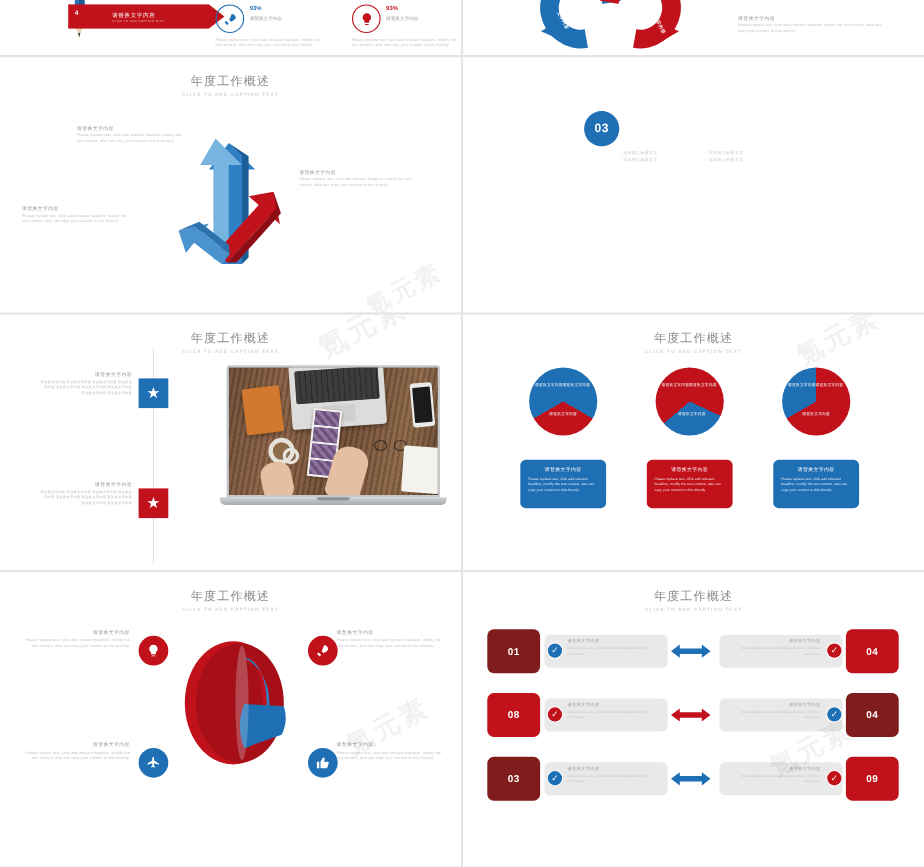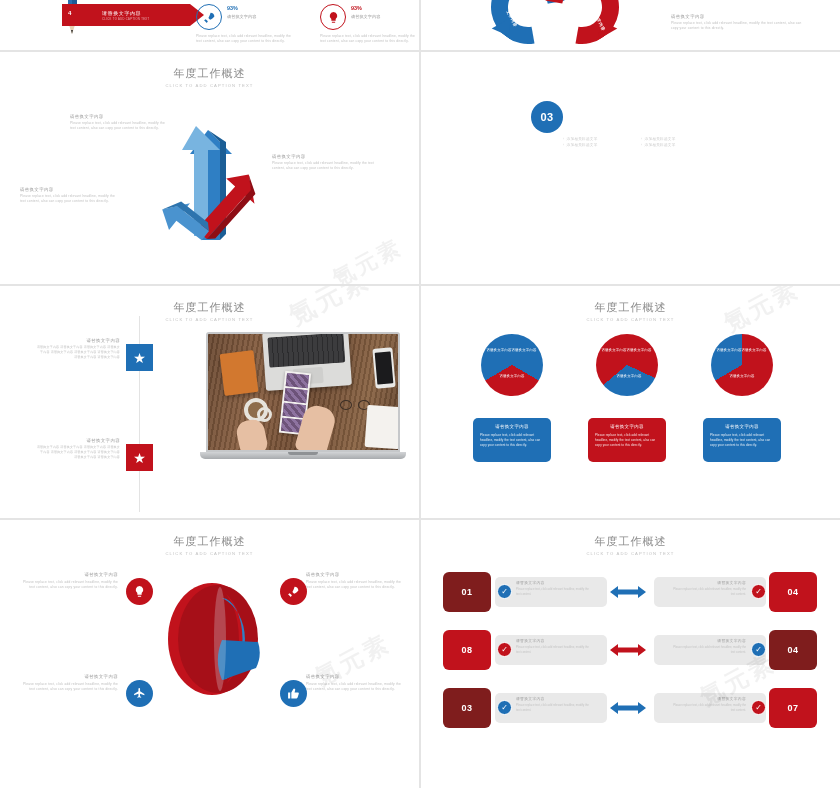--- a/index.html
+++ b/index.html
@@ -511,18 +511,18 @@
       <svg viewBox="0 0 36 14">
           <path d="M0 7 L8 1 L8 4.5 L28 4.5 L28 1 L36 7 L28 13 L28 9.5 L8 9.5 L8 13 Z" fill="#1f6fb5"></path>
         </svg>
     </div>
     <div class="graybar" style="left:233px; top:173px;"></div>
     <div class="check r" style="left:330px; top:180px;">✓</div>
     <div class="rowtxt" style="left:251px; top:176px; text-align:right;">
       <div class="h">请替换文字内容</div>
       <div class="p">Please replace text, click add relevant headline, modify the text content.</div>
     </div>
-    <div class="numbox r" style="left:348px; top:168px;">07</div>
+    <div class="numbox r" style="left:348px; top:168px;">09</div>
 
     <div class="wm" style="left:276px; top:144px; font-size:24px;">氪元素</div>
   </div>
 
 </div>
 
 </body></html>

